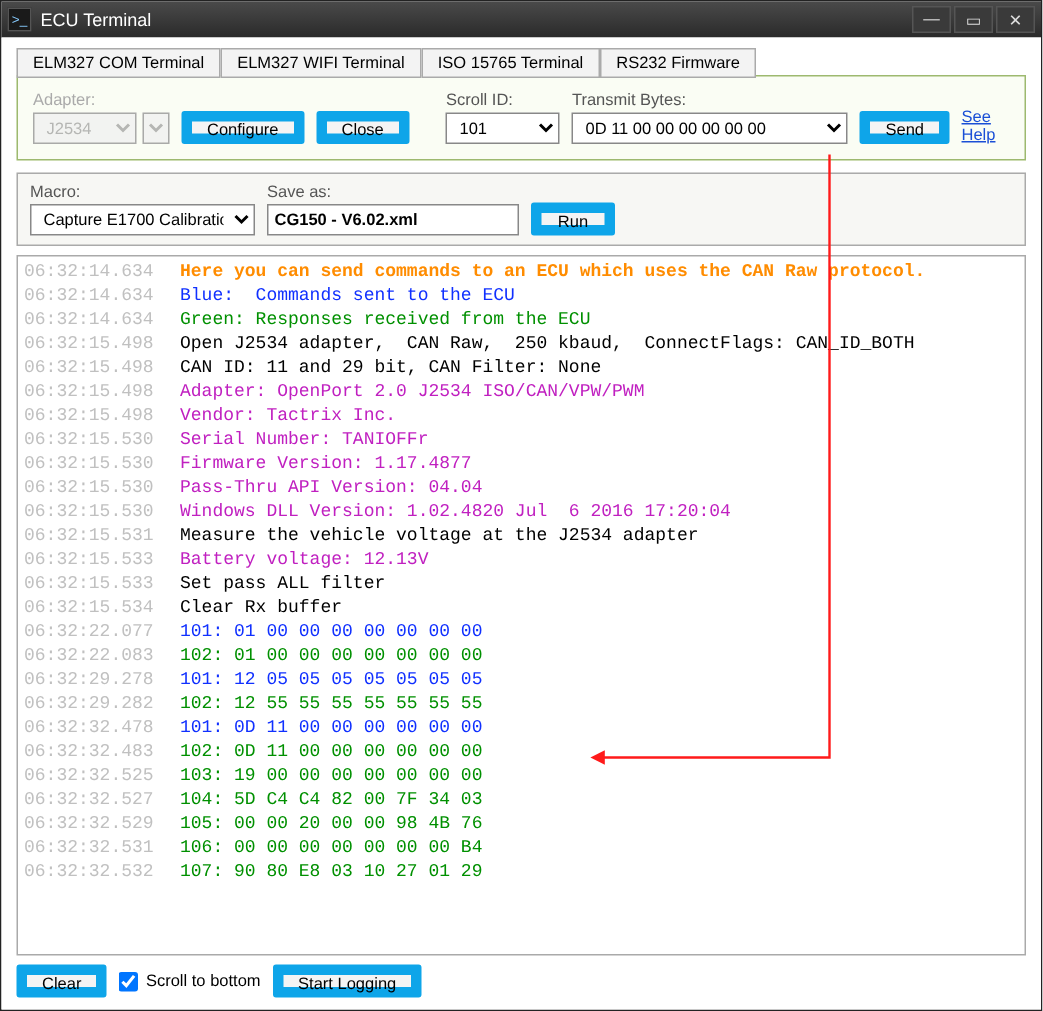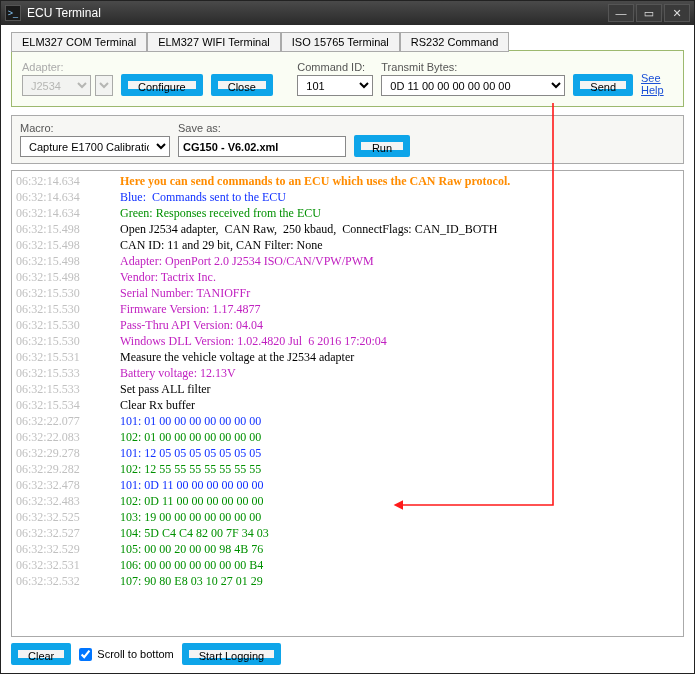--- a/index.html
+++ b/index.html
@@ -101,21 +101,21 @@
     border:1px solid #aaa;
     flex:1;
     display:flex;
     background:#fff;
     position:relative;
     overflow:hidden;
   }
   .log {
     flex:1;
     overflow-y:scroll;
-    font-family: Liberation Serif, serif;
+    font-family: Liberation Mono, monospace;
     font-size:12px;
     line-height:16px;
     padding:2px 4px;
     white-space:pre;
   }
   .log-line { display:flex; }
   .ts { color:#c0c0c0; min-width:104px; }
   .orange { color:#ff8c00; font-weight:bold; }
   .blue { color:#1030ff; }
   .green { color:#009000; }
@@ -146,39 +146,39 @@
     <span class="winbtn">▭</span>
     <span class="winbtn close">✕</span>
   </div>
 
   <div class="content">
 
     <div class="tabs">
       <div class="tab">ELM327 COM Terminal</div>
       <div class="tab">ELM327 WIFI Terminal</div>
       <div class="tab">ISO 15765 Terminal</div>
-      <div class="tab">RS232 Command</div>
+      <div class="tab">RS232 Firmware</div>
     </div>
 
     <div class="panel green" style="padding:10px;">
       <div class="row">
         <div class="col">
           <span class="lbl disabled">Adapter:</span>
           <div class="row" style="gap:4px;">
             <select disabled="" class="disabled" style="width:69px">
               <option>J2534</option>
             </select>
             <select disabled="" class="disabled" style="width:18px"></select>
           </div>
         </div>
         <button class="btn">Configure</button>
         <button class="btn">Close</button>
         <div style="width:12px"></div>
         <div class="col">
-          <span class="lbl">Command ID:</span>
+          <span class="lbl">Scroll ID:</span>
           <select style="width:76px">
             <option>101</option>
           </select>
         </div>
         <div class="col" style="flex:1">
           <span class="lbl">Transmit Bytes:</span>
           <select style="width:184px">
             <option>0D 11 00 00 00 00 00 00</option>
           </select>
         </div>

